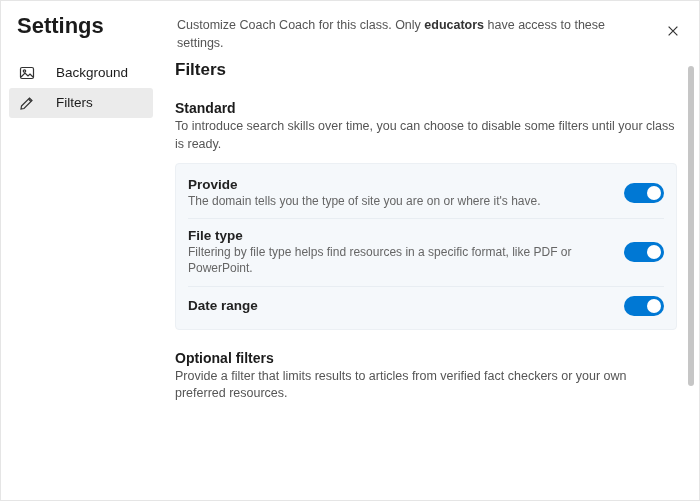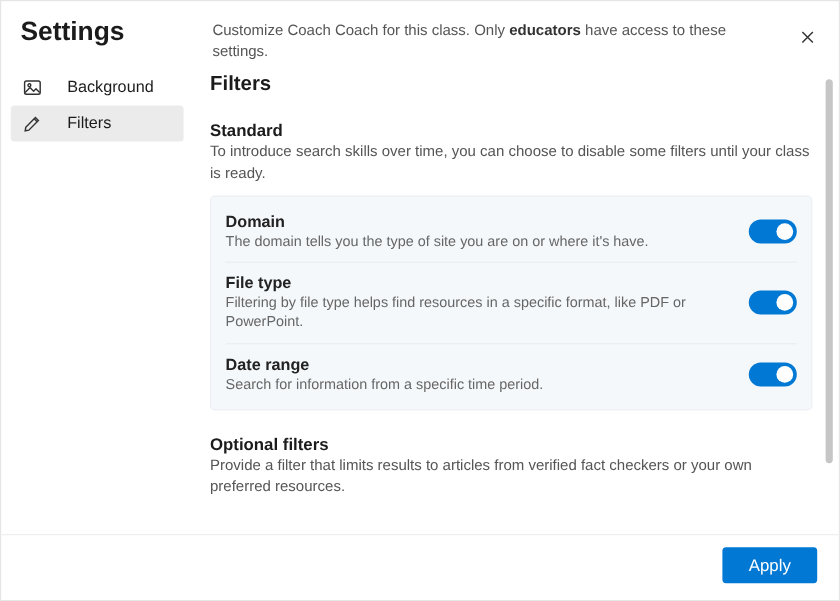--- a/index.html
+++ b/index.html
@@ -151,53 +151,49 @@
     <div class="main-wrap">
       <div class="main">
         <h2 class="section">Filters</h2>
 
         <h3 class="sub">Standard</h3>
         <p class="desc">To introduce search skills over time, you can choose to disable some filters until your class is ready.</p>
 
         <div class="card">
           <div class="row">
             <div class="row-text">
-              <div class="row-title">Domain</div>
+              <div class="row-title">Provide</div>
               <div class="row-desc">The domain tells you the type of site you are on or where it's have.</div>
             </div>
             <div class="toggle on">
                 <div class="knob"></div>
               </div>
           </div>
           <div class="row">
             <div class="row-text">
               <div class="row-title">File type</div>
               <div class="row-desc">Filtering by file type helps find resources in a specific format, like PDF or PowerPoint.</div>
             </div>
             <div class="toggle on">
                 <div class="knob"></div>
               </div>
           </div>
           <div class="row">
             <div class="row-text">
               <div class="row-title">Date range</div>
-              <div class="row-desc">Search for information from a specific time period.</div>
             </div>
             <div class="toggle on">
                 <div class="knob"></div>
               </div>
           </div>
         </div>
 
         <h3 class="sub">Optional filters</h3>
         <p class="desc">Provide a filter that limits results to articles from verified fact checkers or your own preferred resources.</p>
 
       </div>
       <div class="scroll-track">
         <div class="scroll-indicator"></div>
       </div>
     </div>
   </div>
 
-  <div class="footer">
-    <button class="apply-btn">Apply</button>
-  </div>
 </div>
 
 </body></html>

